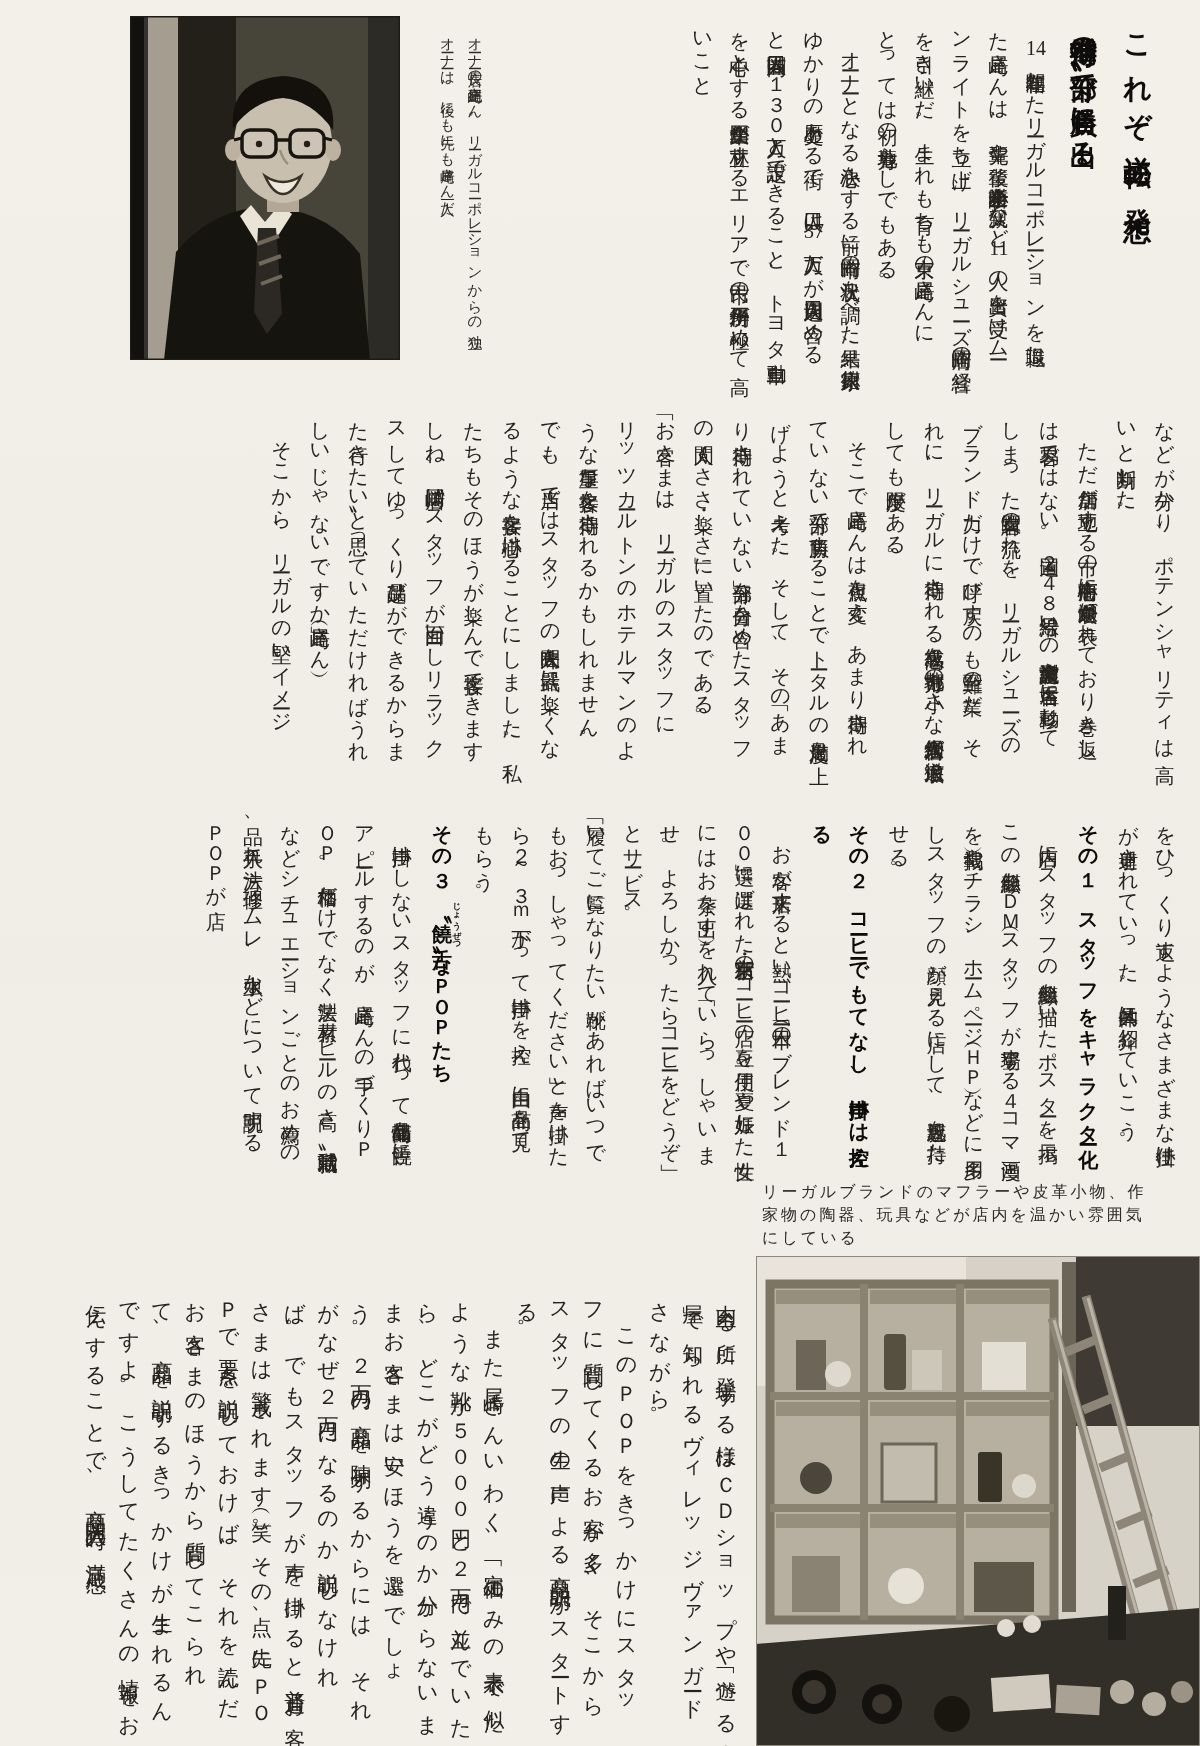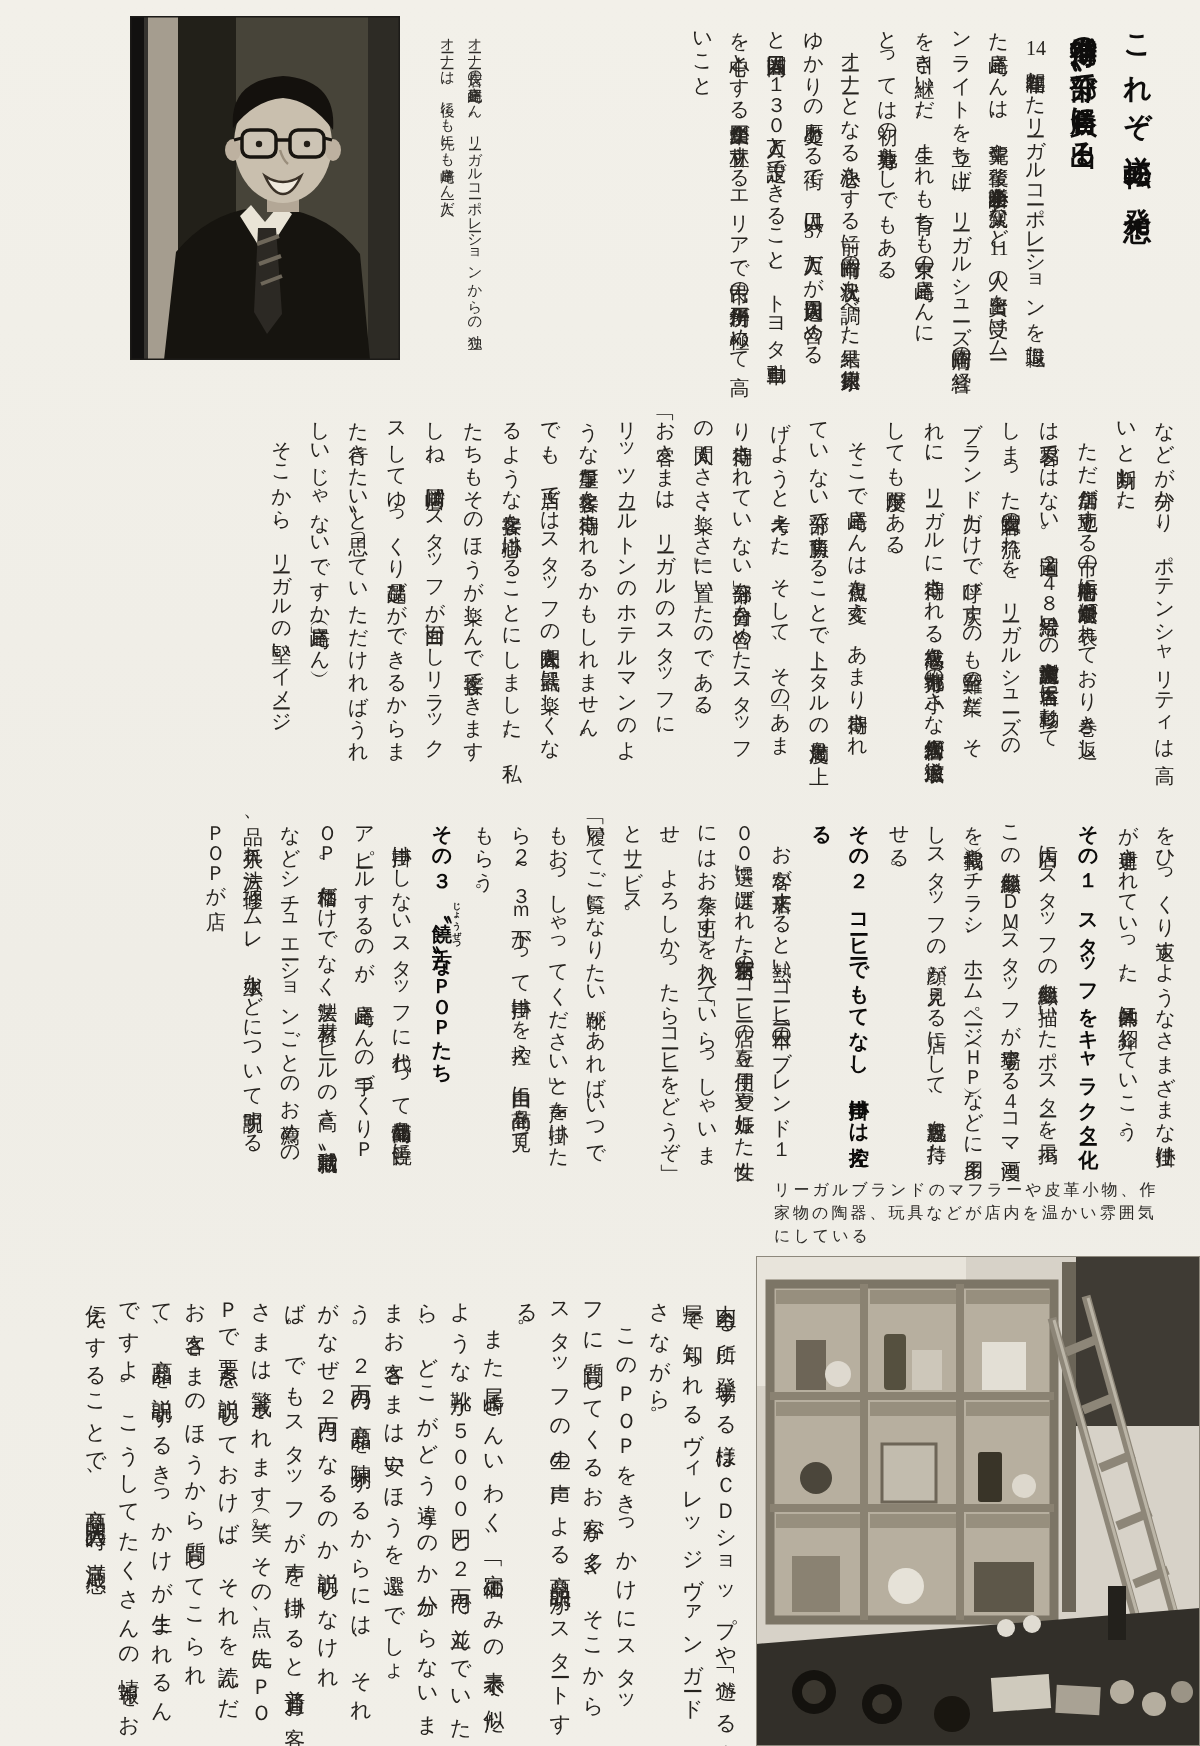--- a/index.html
+++ b/index.html
@@ -49,22 +49,22 @@
     margin:0 3px;padding:0;letter-spacing:0.5px;
   }
   ruby rt{
     font-family:"Liberation Sans","DejaVu Sans",sans-serif;
     font-size:8.5px;font-weight:bold;letter-spacing:0;
   }
 
   
   .caption2{
     position:absolute;left:762px;top:1180px;width:392px;
-    font-family:Liberation Mono, monospace;
-    font-size:16px;letter-spacing:3px;line-height:1.45;color:#2c2a27;margin-left:12px;
+    font-family:Liberation Sans, sans-serif;
+    font-size:16px;letter-spacing:3px;line-height:1.45;color:#2c2a27;
   }
 
   
   .band4{right:458px;top:1288px;height:446px;font-size:21px;letter-spacing:5px;line-height:1.58;}
 </style>
 </head>
 <body>
 
 <div class="page">
 

